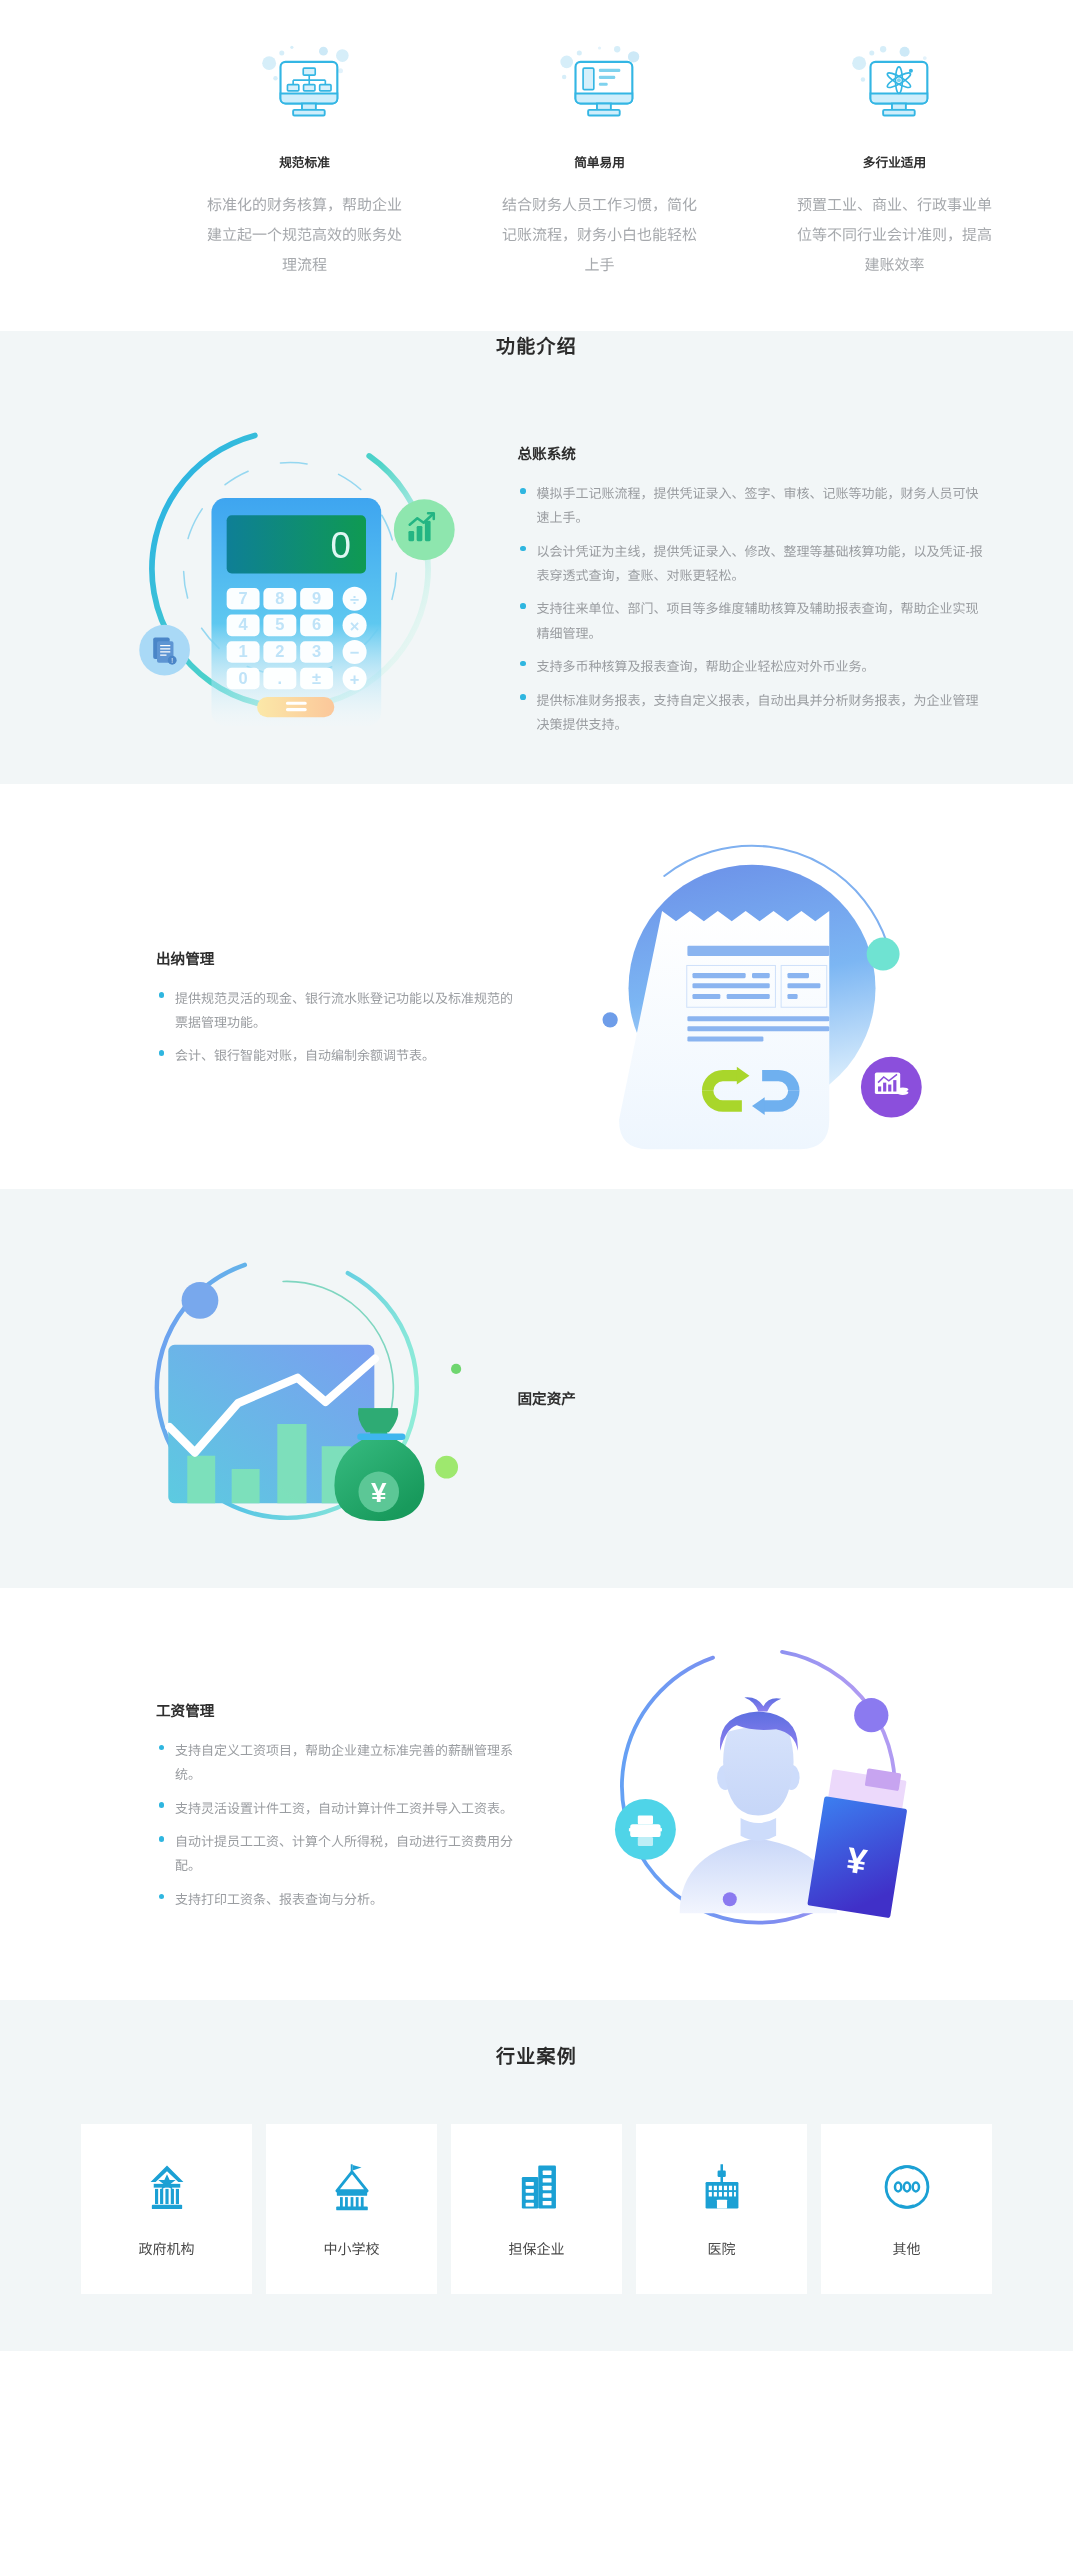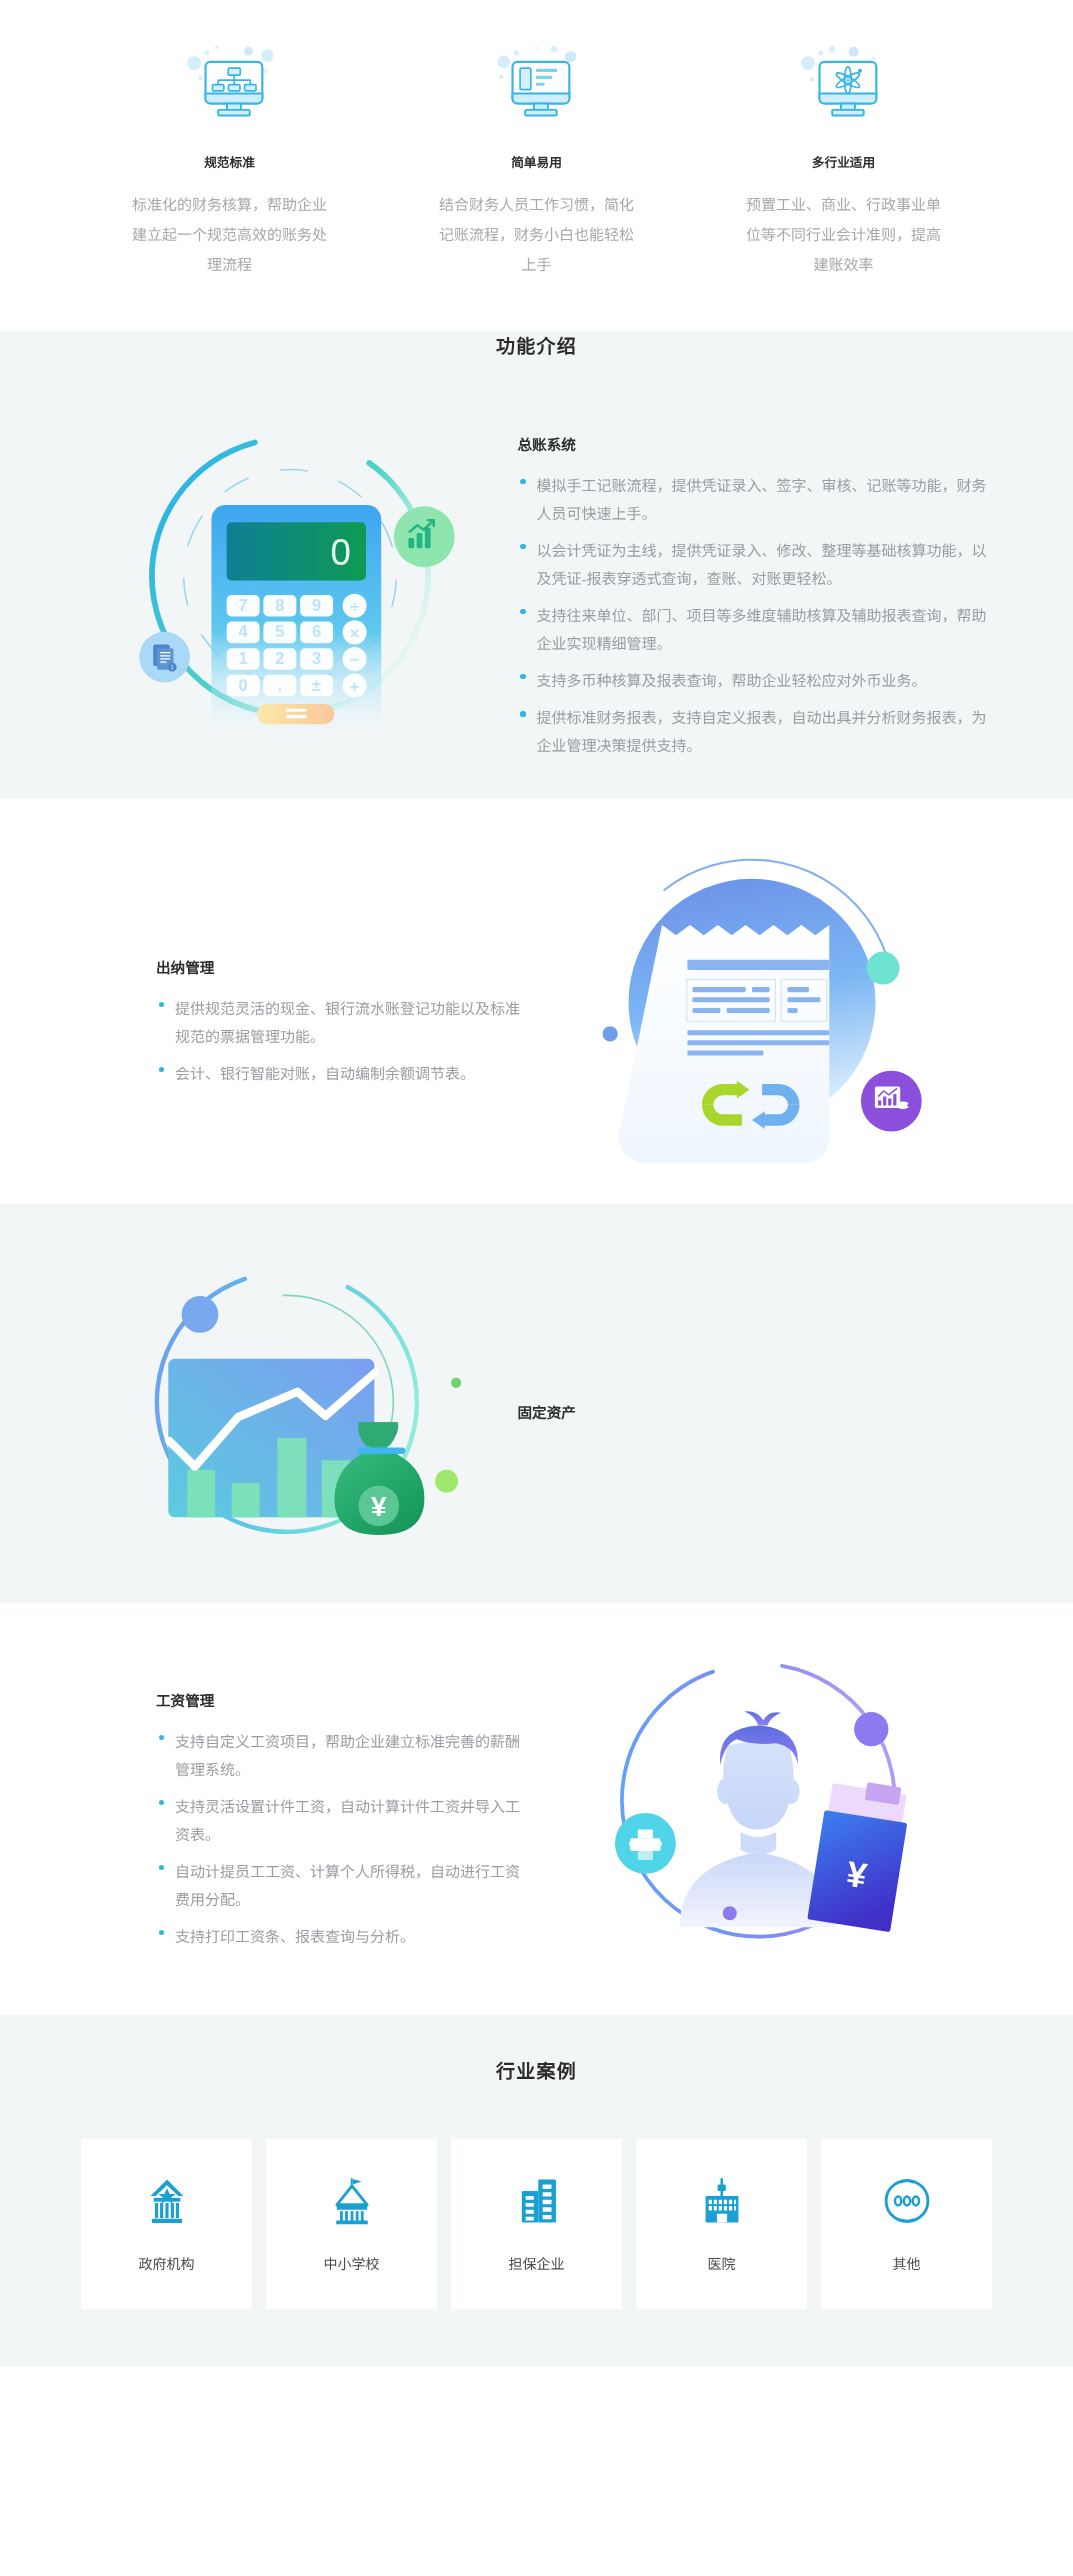--- a/index.html
+++ b/index.html
@@ -24,23 +24,23 @@
     font-weight:bold;
     color:#2b2b2b;
     letter-spacing:1.3px;
   }
 
   
   .features{padding:39px 0 51px;}
   .features .sec-title{margin-bottom:58px;}
   .feat-row{
     display:flex;
-    justify-content:center;
-    gap:60px;
-    padding:0 41px;
+    justify-content:flex-end;
+    gap:48px;
+    padding:0 55px;
   }
   .feat-col{
     width:247px;
     display:flex;
     flex-direction:column;
     align-items:center;
     text-align:center;
   }
   .feat-icon{
     width:114px;height:95px;
@@ -86,25 +86,24 @@
     font-size:14.6px;
     font-weight:bold;
     color:#2f2f2f;
     margin-bottom:19px;
     margin-top:42px;
   }
   .fn-list{list-style:none;}
   .fn-list li{
     position:relative;
     padding-left:19px;
-    font-size:15px;
+    font-size:13px;
     line-height:1.85;
     color:#9a9da1;
     margin-bottom:9.5px;
-    font-family:Liberation Serif, serif;
   }
   .fn-list li:last-child{margin-bottom:0;}
   .fn-list li::before{
     content:"";
     position:absolute;
     left:2.5px;top:5.7px;
     width:5.7px;height:5.7px;
     border-radius:50%;
     background:#2fb6e0;
   }

